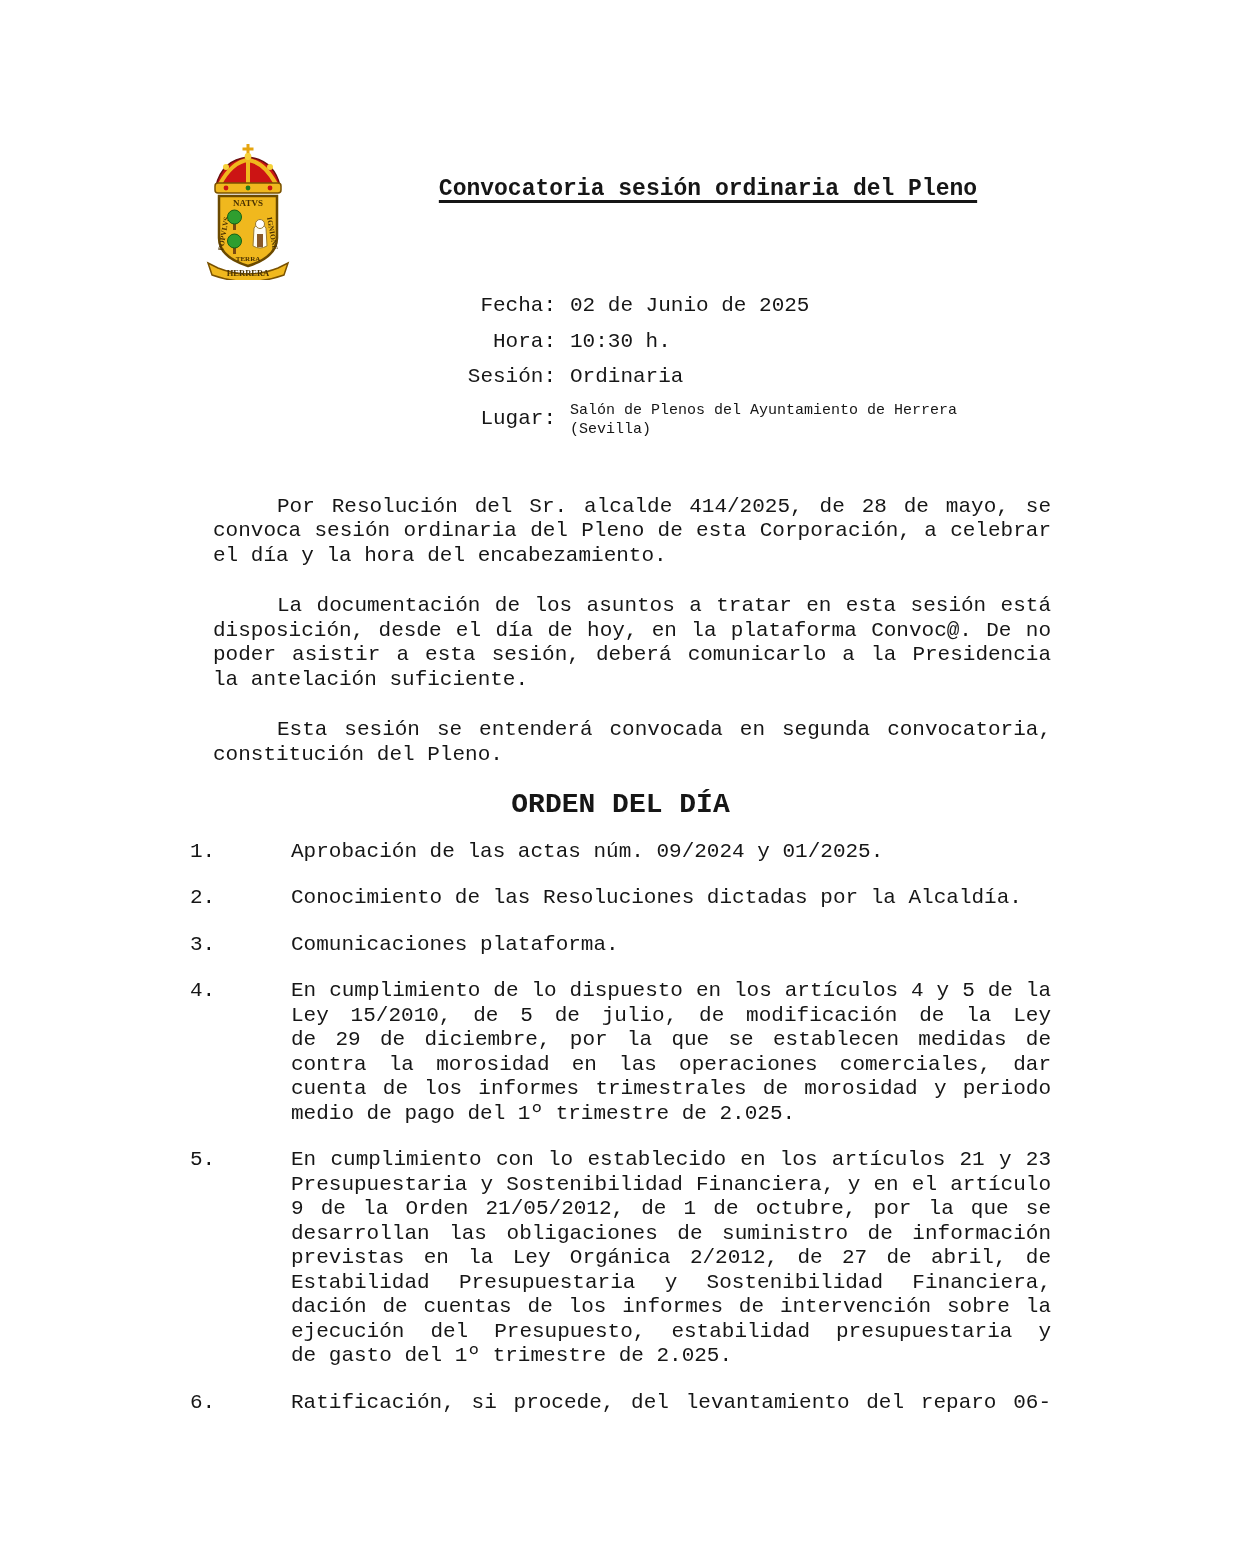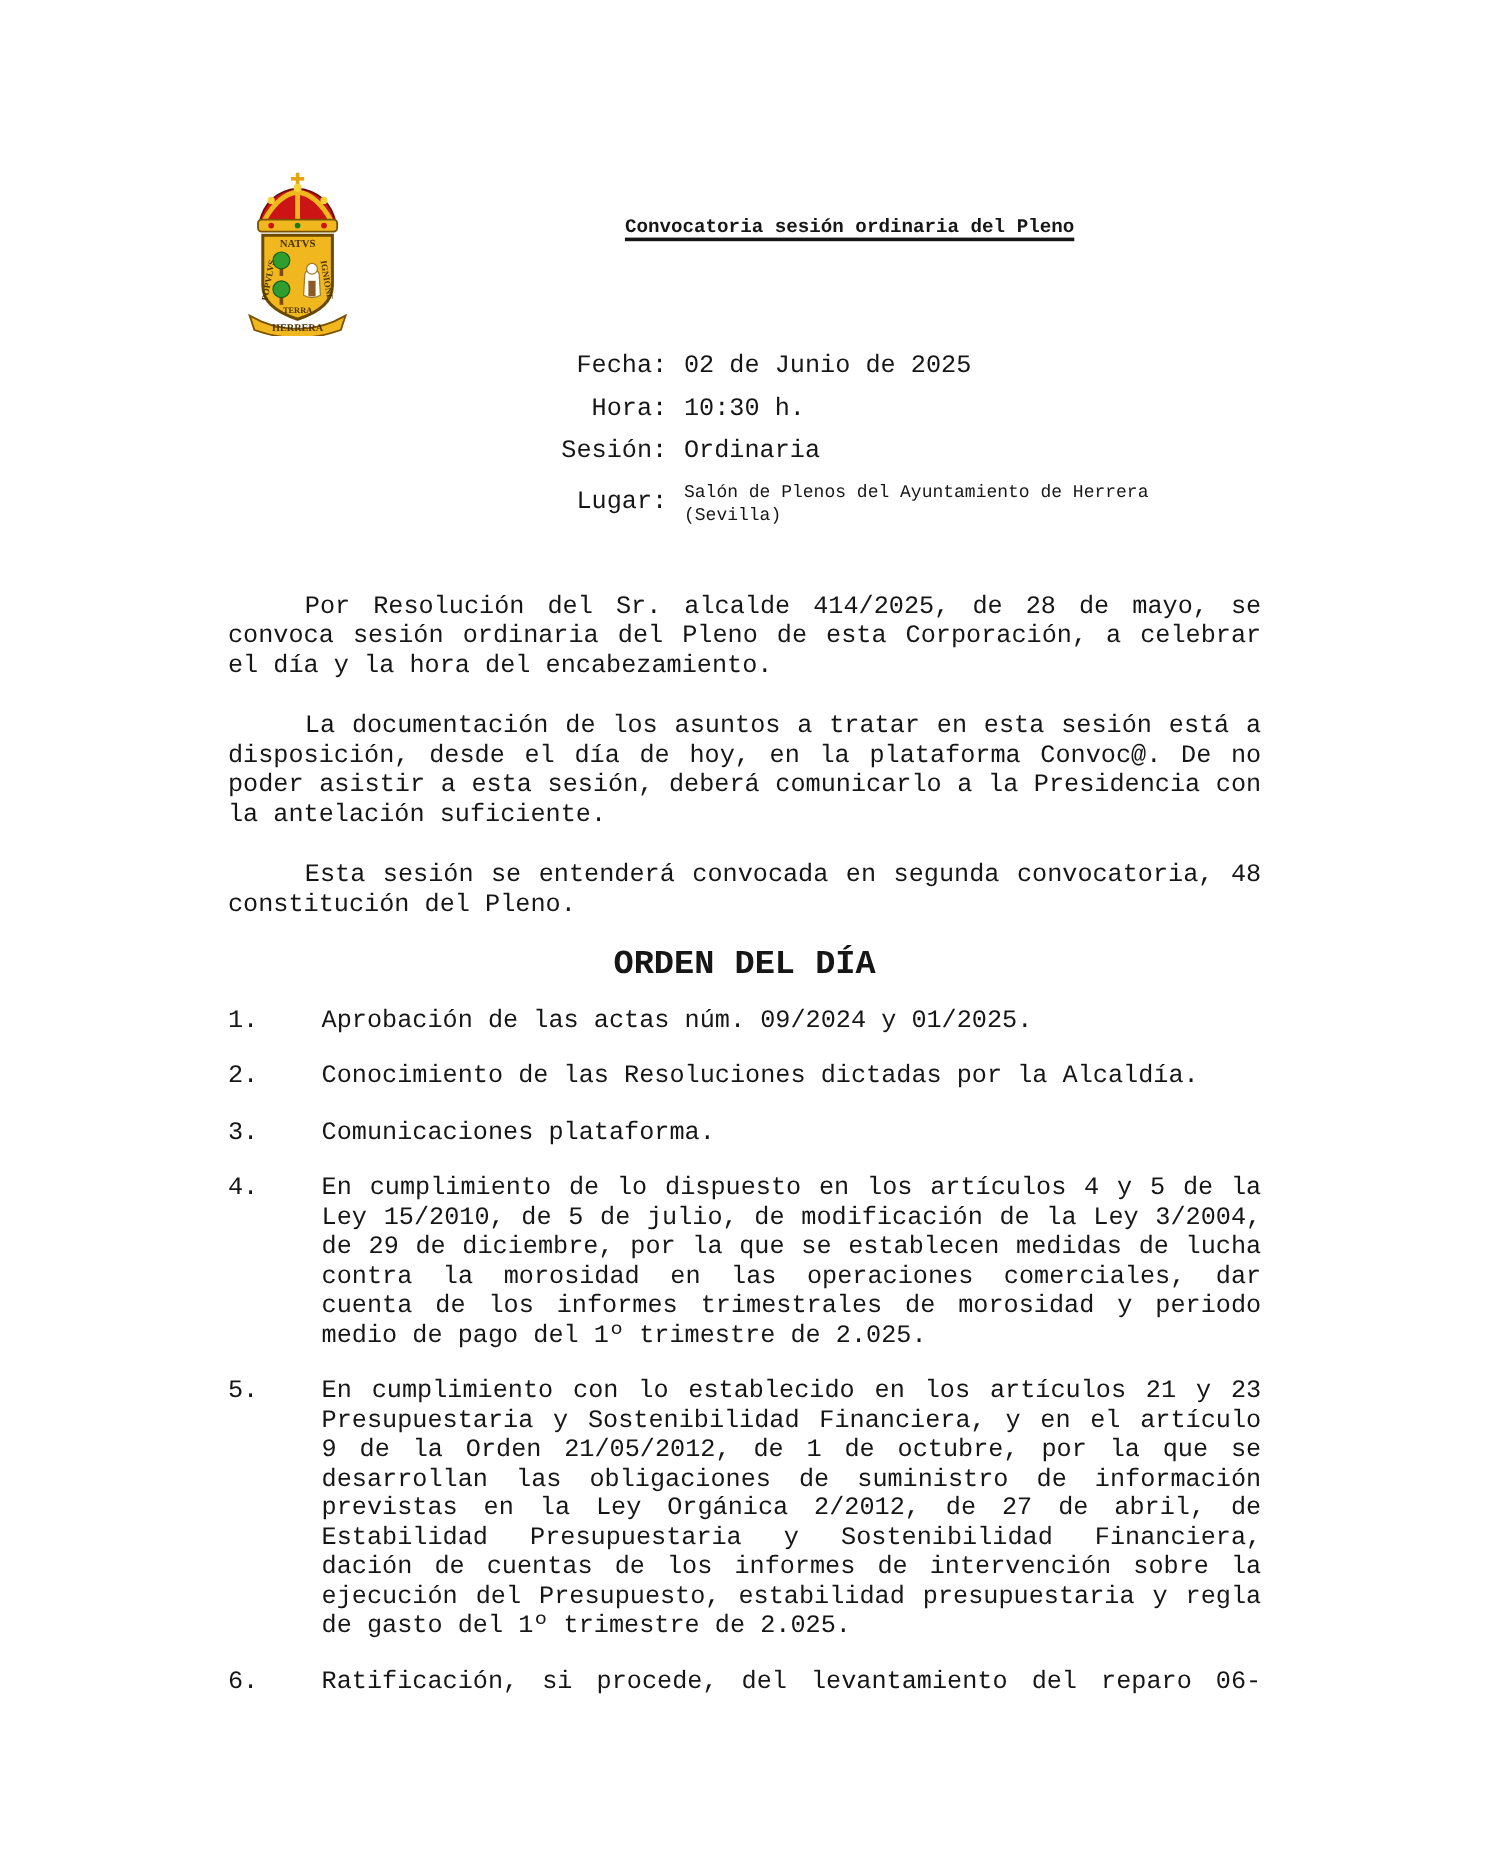--- a/index.html
+++ b/index.html
@@ -12,37 +12,37 @@
     font-family:"Liberation Mono", "DejaVu Sans Mono", monospace;
     overflow:hidden;
   }
   .header { display:flex; align-items:flex-start; padding:140px 189px 0 190px; }
   .logo-cell { flex:0 0 175px; }
   svg.coat { display:block; width:92px; height:138px; margin:2px 0 0 12px; }
   .header-text { flex:1; text-align:center; }
   .doc-title { font-size:23px; font-weight:bold; line-height:27px; letter-spacing:0; }
   .doc-subtitle {
     display:inline-block;
-    font-size:16px; font-weight:bold; line-height:27px;
+    font-size:23px; font-weight:bold; line-height:27px;
     margin-top:36px;
     text-decoration:underline;
     text-decoration-thickness:2.5px;
     text-underline-offset:5px;
   }
   .meta { margin:14px 0 0 190px; font-size:21px; }
   .meta-row { display:flex; align-items:center; margin-bottom:11px; }
   .meta-label { flex:0 0 366px; text-align:right; font-weight:normal; line-height:24.5px; }
   .meta-value { margin-left:14px; line-height:24.5px; }
   .meta-value.small { font-size:15px; line-height:19px; }
   .content { margin:56px 189px 0 190px; font-size:21px; }
   .para { margin:0 0 26px 0; }
   .jline {
     text-align:justify; text-align-last:justify;
     line-height:24.5px; height:24.5px;
-    overflow:hidden; white-space:normal;
+    overflow:hidden; white-space:normal;margin-left:23px;
   }
   .jline.last { text-align-last:left; }
   .jline.first-indent { text-indent:64px; }
   .agenda-heading {
     text-align:center; font-weight:bold; font-size:28px;
     line-height:24.5px; margin:0 0 22px 0;
   }
   .agenda-item { display:flex; margin-bottom:22px; }
   .item-num { flex:0 0 78px; line-height:24.5px; }
   .item-body { flex:1; min-width:0; }

